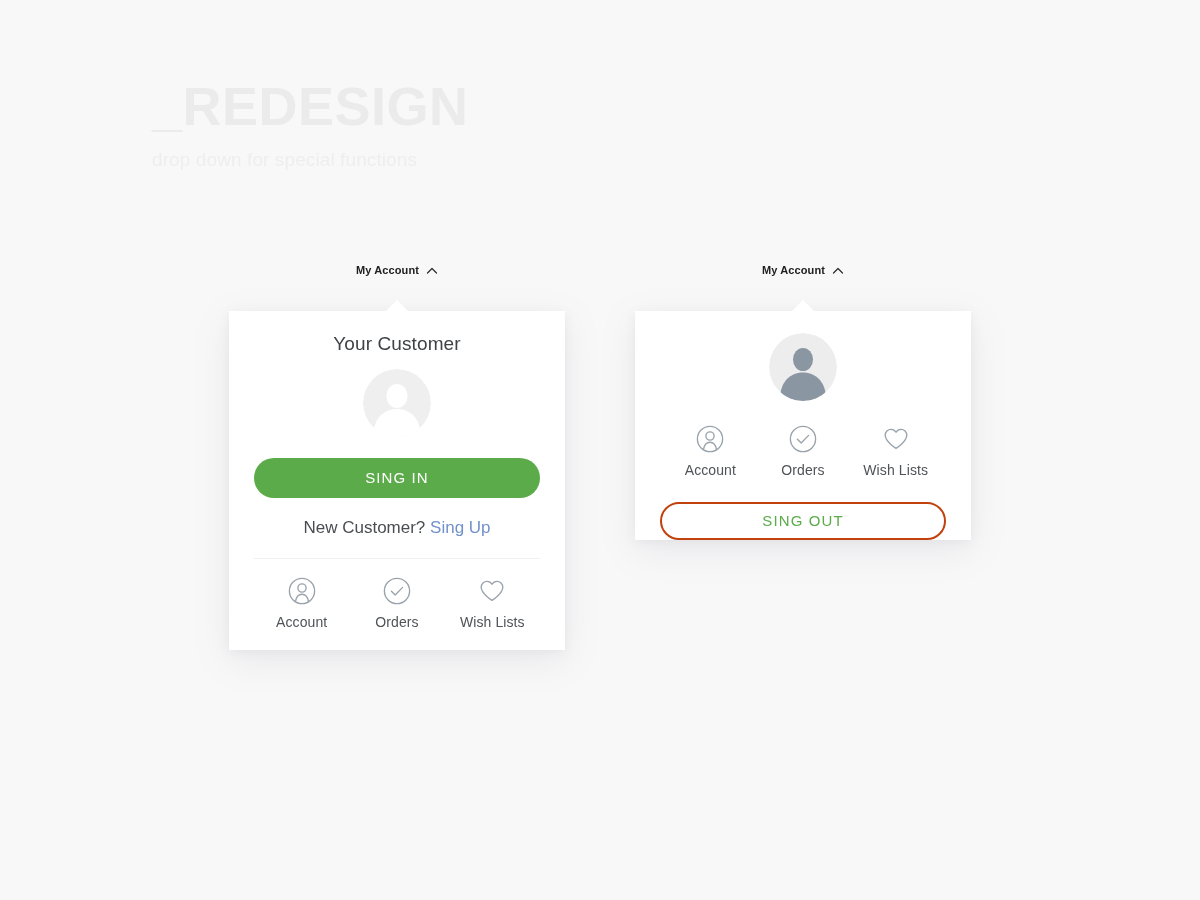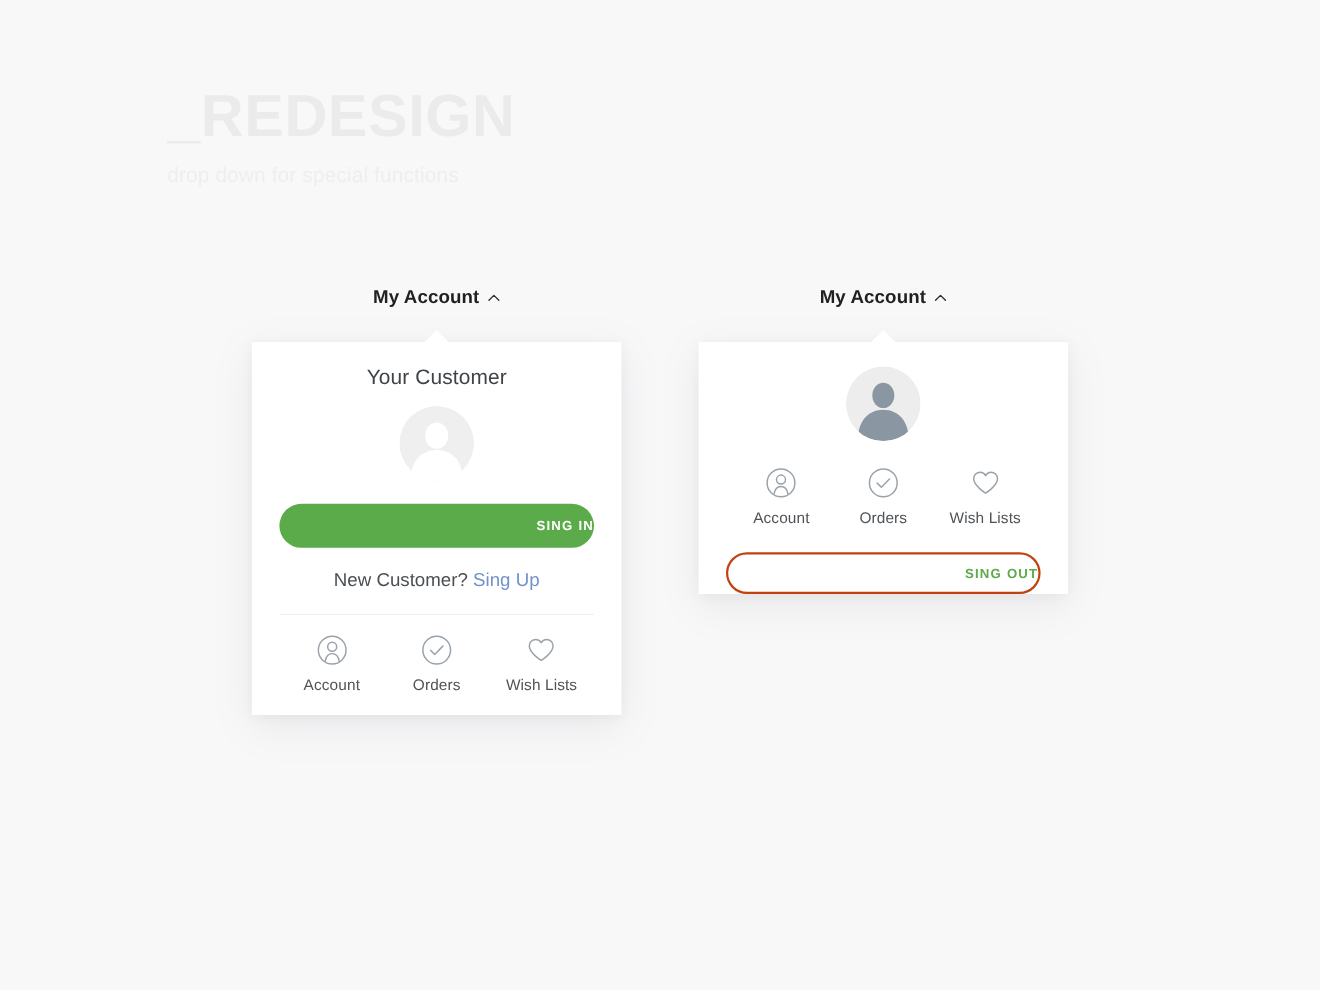--- a/index.html
+++ b/index.html
@@ -49,21 +49,21 @@
   }
   #dropdown-signed-out { left: 229px; top: 258px; width: 336px; }
   #dropdown-signed-in  { left: 635px; top: 258px; width: 336px; }
 
   .trigger {
     display: flex;
     align-items: center;
     justify-content: center;
     gap: 7px;
     height: 24px;
-    font-size: 17px;
+    font-size: 11px;
     font-weight: bold;
     color: #212121;
     letter-spacing: 0.1px;
     cursor: pointer;
     user-select: none;
   }
   .caret {
     display: inline-block;
     width: 12px;
     height: 12px;
@@ -114,24 +114,24 @@
     overflow: hidden;
     display: block;
   }
   .avatar svg { display: block; }
 
   
   .btn {
     display: block;
     width: 100%;
     border-radius: 26px;
-    font-size: 12px;
-    font-weight: bold;
+    font-size: 15px;
+    font-weight: normal;
     letter-spacing: 1.1px;
-    text-align: right;
+    text-align: center;
     cursor: pointer;
     border: none;
     font-family: "Liberation Sans", sans-serif;
   }
   .btn-primary {
     background: #5cab4a;
     color: #ffffff;
     height: 40px;
     line-height: 40px;
     margin-top: 21px;

